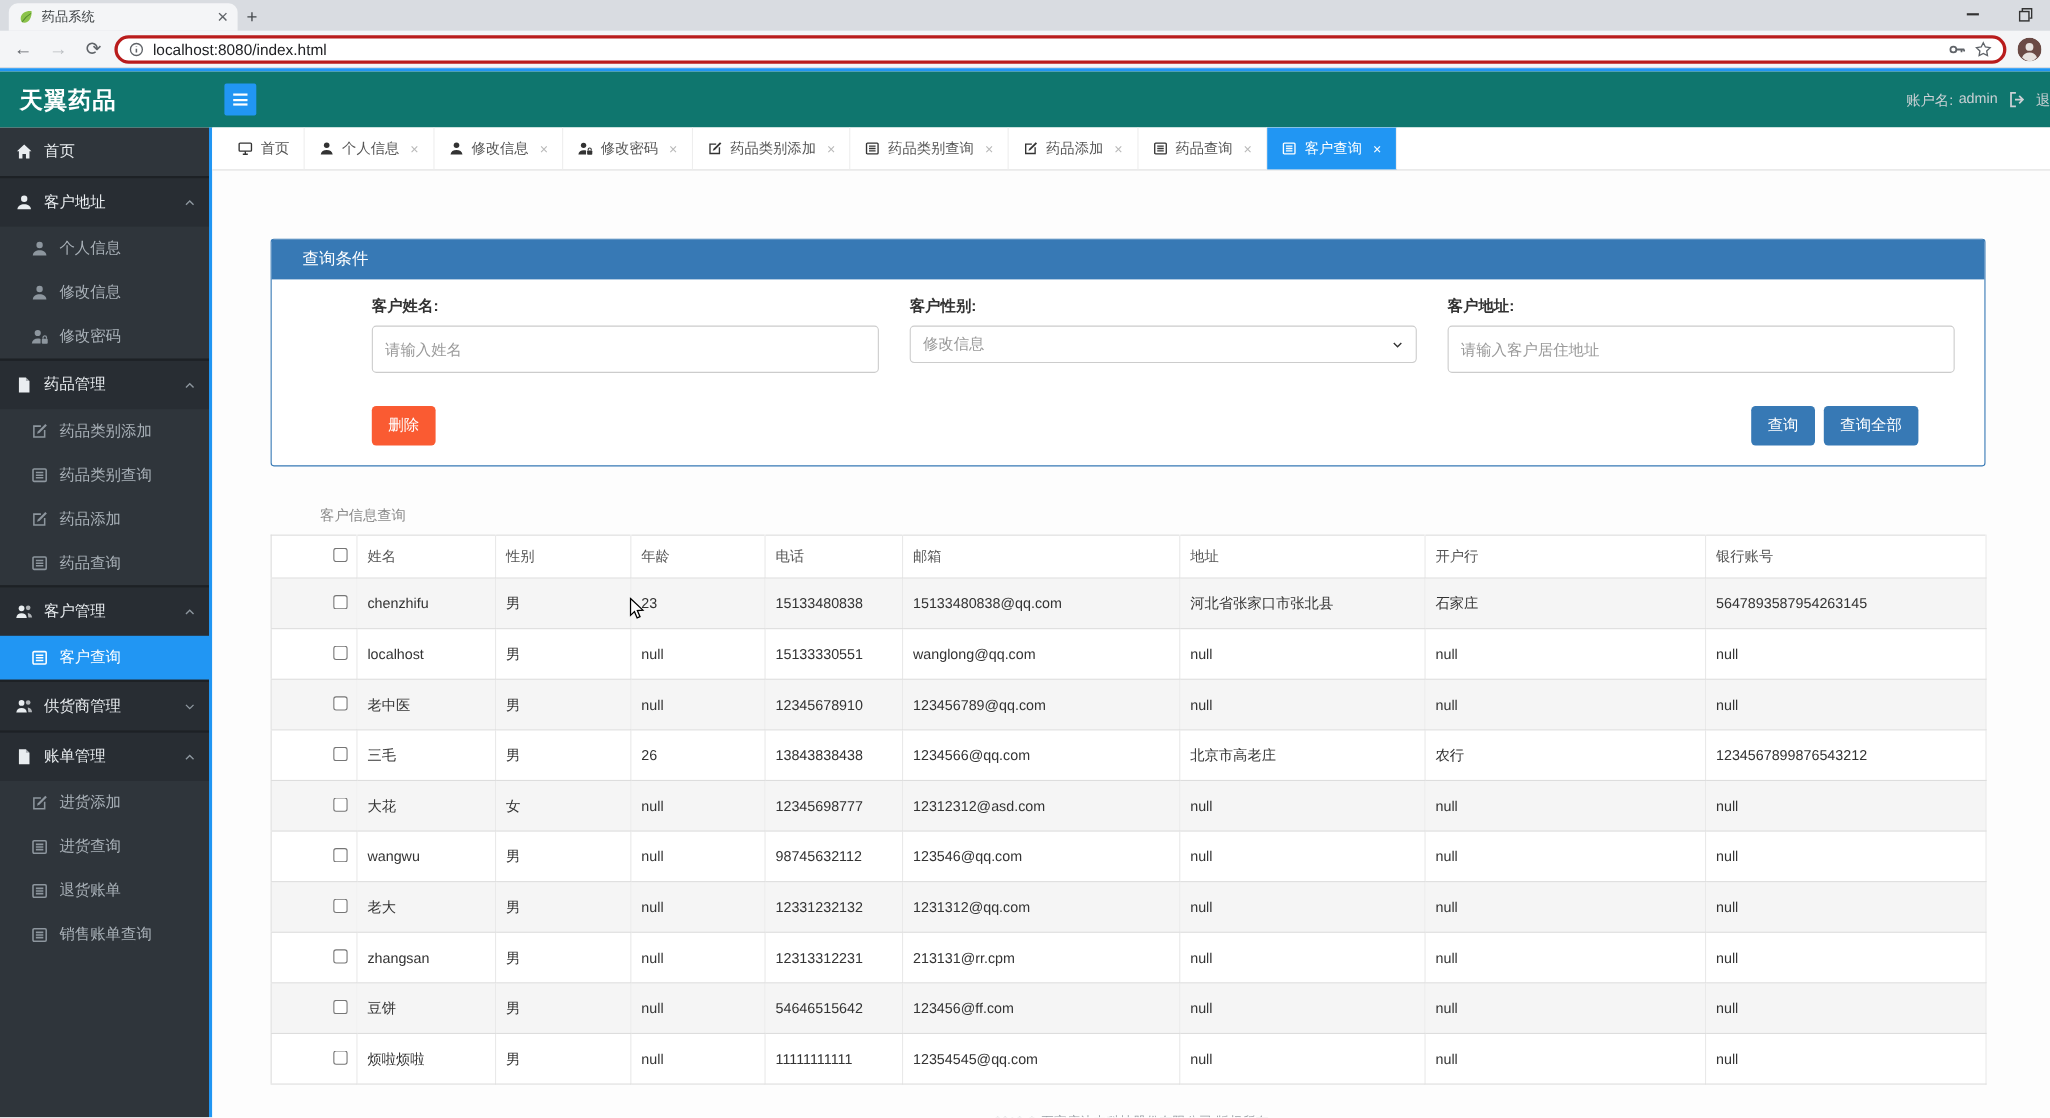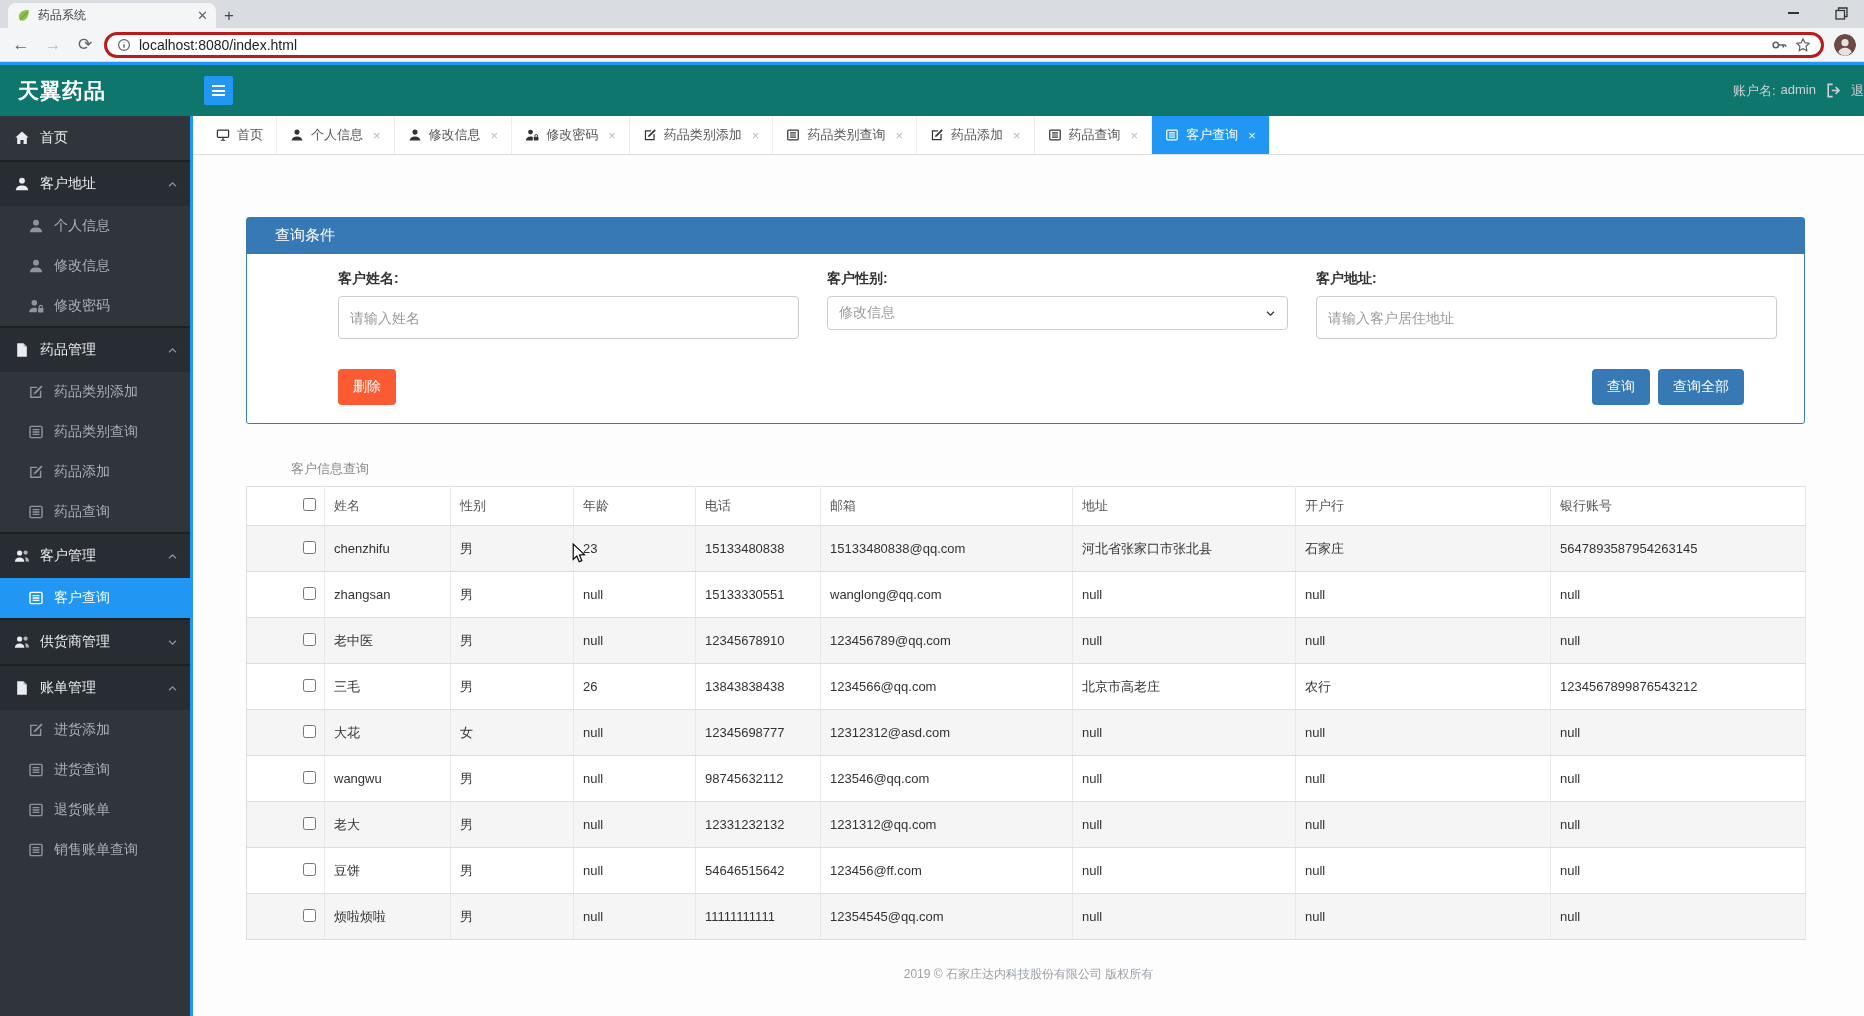--- a/index.html
+++ b/index.html
@@ -545,21 +545,21 @@
                   <td>男</td>
                   <td>23</td>
                   <td>15133480838</td>
                   <td>15133480838@qq.com</td>
                   <td>河北省张家口市张北县</td>
                   <td>石家庄</td>
                   <td>5647893587954263145</td>
                 </tr>
                 <tr>
                   <td class="cb"><input type="checkbox" style=""></td>
-                  <td>zhangsan</td>
+                  <td>localhost</td>
                   <td>男</td>
                   <td>null</td>
                   <td>15133330551</td>
                   <td>wanglong@qq.com</td>
                   <td>null</td>
                   <td>null</td>
                   <td>null</td>
                 </tr>
                 <tr>
                   <td class="cb"><input type="checkbox" style=""></td>
@@ -611,20 +611,31 @@
                   <td>男</td>
                   <td>null</td>
                   <td>12331232132</td>
                   <td>1231312@qq.com</td>
                   <td>null</td>
                   <td>null</td>
                   <td>null</td>
                 </tr>
                 <tr>
                   <td class="cb"><input type="checkbox" style=""></td>
+                  <td>zhangsan</td>
+                  <td>男</td>
+                  <td>null</td>
+                  <td>12313312231</td>
+                  <td>213131@rr.cpm</td>
+                  <td>null</td>
+                  <td>null</td>
+                  <td>null</td>
+                </tr>
+                <tr>
+                  <td class="cb"><input type="checkbox" style=""></td>
                   <td>豆饼</td>
                   <td>男</td>
                   <td>null</td>
                   <td>54646515642</td>
                   <td>123456@ff.com</td>
                   <td>null</td>
                   <td>null</td>
                   <td>null</td>
                 </tr>
                 <tr>

